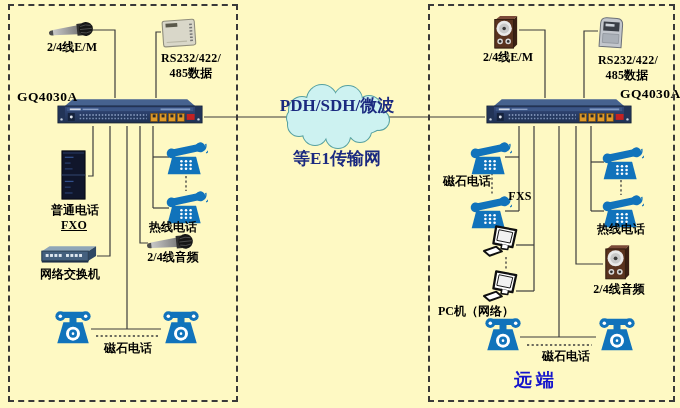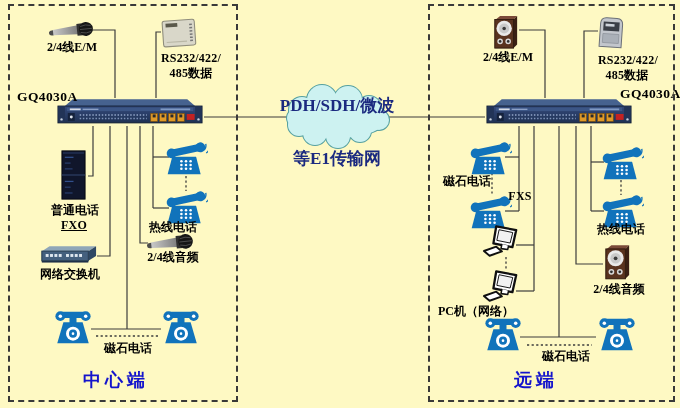--- a/index.html
+++ b/index.html
@@ -283,21 +283,20 @@
   <div class="lbl" style="left:72px;top:41px;">2/4线E/M</div>
   <div class="lbl lbl-en" style="left:191px;top:52px;">RS232/422/</div>
   <div class="lbl lbl-en" style="left:191px;top:67px;">485数据</div>
   <div class="lbl lbl-dev" style="left:17px;top:90px;">GQ4030A</div>
   <div class="lbl" style="left:75px;top:204px;">普通电话</div>
   <div class="lbl lbl-en" style="left:74px;top:219px;text-decoration:underline;">FXO</div>
   <div class="lbl" style="left:70px;top:268px;">网络交换机</div>
   <div class="lbl" style="left:173px;top:221px;">热线电话</div>
   <div class="lbl" style="left:173px;top:251px;">2/4线音频</div>
   <div class="lbl" style="left:128px;top:342px;">磁石电话</div>
-  <div class="lbl lbl-title" style="left:116px;top:371px;">中心端</div>
 
   <div class="lbl lbl-cloud" style="left:337px;top:97px;">PDH/SDH/微波</div>
   <div class="lbl lbl-cloud" style="left:337px;top:120px;margin-top:30px;">等E1传输网</div>
 
   <div class="lbl" style="left:508px;top:51px;">2/4线E/M</div>
   <div class="lbl lbl-en" style="left:628px;top:54px;">RS232/422/</div>
   <div class="lbl lbl-en" style="left:627px;top:69px;">485数据</div>
   <div class="lbl lbl-dev" style="left:620px;top:87px;">GQ4030A</div>
   <div class="lbl" style="left:467px;top:175px;">磁石电话</div>
   <div class="lbl lbl-en" style="left:476px;top:190px;margin-left:44px;">FXS</div>

